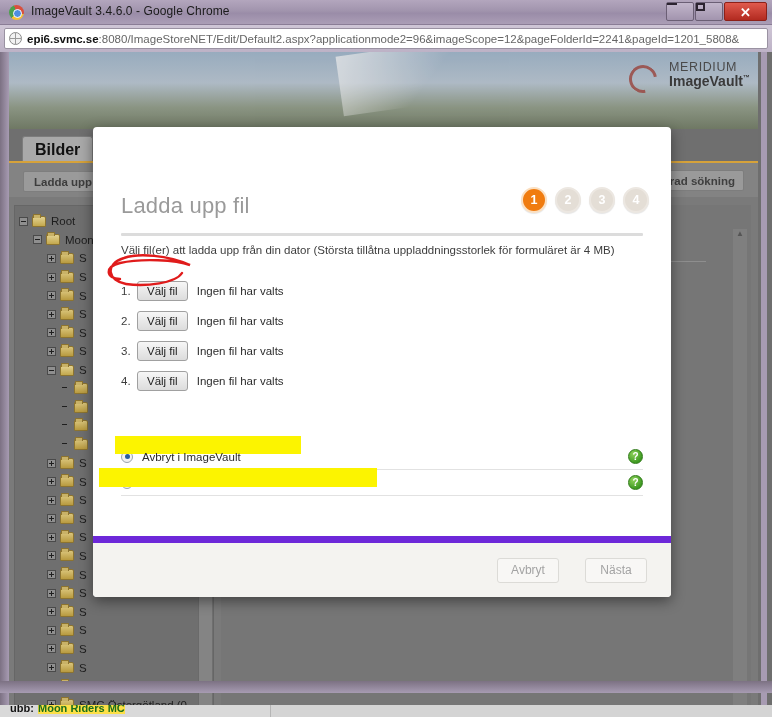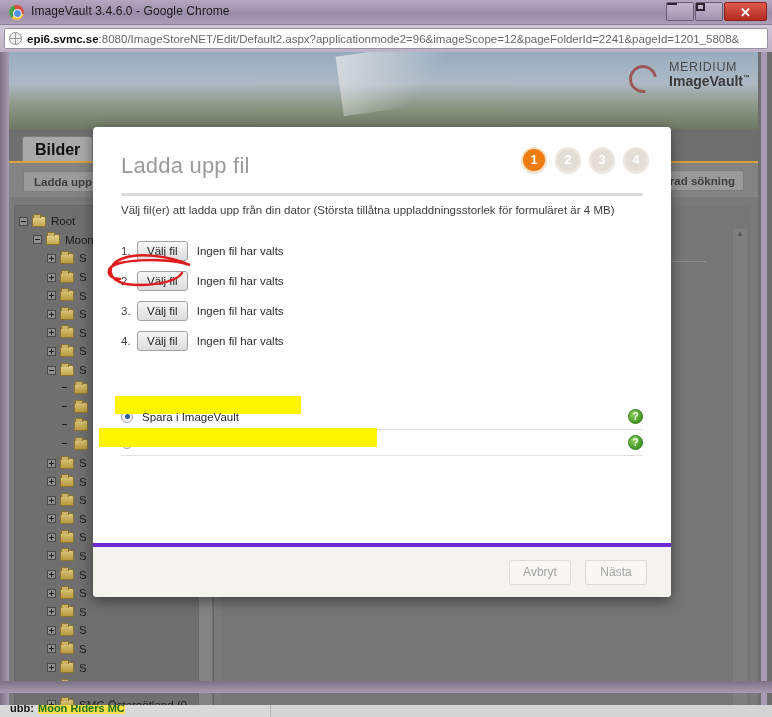--- a/index.html
+++ b/index.html
@@ -191,21 +191,21 @@
   .rp-scroll .arr{position:absolute;left:0;width:14px;height:12px;text-align:center;font-size:8px;color:#555;}
   .rp-scroll .arr.up{top:0;}
 
   
   .overlay { position: absolute; inset: 0; }
   .modal {
     position: absolute; left: 93px; top: 127px; width: 578px; height: 470px;
     background: #fff; border-radius: 4px;
     box-shadow: 0 4px 14px rgba(0,0,0,.45);
   }
-  .modal-head { position: relative; padding: 26px 28px 0 28px; }
+  .modal-head { position: relative; padding: 26px 28px 0 28px; margin-top: 40px; }
   .modal-title { font-size: 22px; color: #9a9a9a; font-weight: normal; letter-spacing: .2px;}
   .steps { position: absolute; right: 22px; top: 20px; display: flex; gap: 8px; }
   .step {
     width: 26px; height: 26px; border-radius: 50%;
     font-size: 12.5px; font-weight: bold; color: #fff;
     display: flex; align-items: center; justify-content: center;
     background: #e4ded6; border: 2px solid #ece7e1;
     box-shadow: 0 1px 1px rgba(0,0,0,.10);
   }
   .step.active { background: #f07c10; border-color: #fbe0c2; }
@@ -245,24 +245,24 @@
   .helpicon {
     position: absolute; right: 0; width: 15px; height: 15px; border-radius: 50%;
     background: radial-gradient(circle at 35% 30%, #8fd25a, #3f9a22 70%);
     border: 1px solid #2f7a18;
     color: #fff; font-size: 10px; font-weight: bold;
     display: flex; align-items: center; justify-content: center;
     line-height: 1;
   }
 
   .modal-foot {
-    position: absolute; left: 0; right: 0; bottom: 0; height: 54px;
-    background: #f4f3f0; border-top: 4px solid #6d28d9;
+    position: absolute; left: 0; right: 0; bottom: 0; height: 61px;
+    background: #f4f3f0; border-top: 7px solid #6d28d9;
     border-radius: 0 0 4px 4px;
-    display: flex; align-items: center; justify-content: flex-end; padding-right: 24px; gap: 14px;
+    display: flex; align-items: center; justify-content: flex-end; padding-right: 24px; gap: 26px;
   }
   .dbtn {
     min-width: 62px; height: 25px; line-height: 23px; text-align: center;
     font-size: 12px; color: #a3a3a3;
     background: #f8f7f5; border: 1px solid #dcdbd7; border-radius: 3px;
     padding: 0 10px;
   }
 
   
   .hl { position: absolute; background: #fcf400; z-index: 1; }
@@ -533,21 +533,21 @@
           <span class="fnum">4.</span>
           <span class="filebtn">Välj fil</span>
           <span class="fstatus">Ingen fil har valts</span>
         </div>
       </div>
 
       <div class="options">
         <div class="optrow">
           <span class="hl" style="left:-6px; top:-8px; width:186px; height:18px;"></span>
           <span class="radio on"></span>
-          <span class="optlabel">Spara i ImageVault</span>
+          <span class="optlabel">Avbryt i ImageVault</span>
           <span class="helpicon">?</span>
         </div>
         <div class="optrow">
           <span class="hl" style="left:-22px; top:-2px; width:278px; height:19px;"></span>
           <span class="radio"></span>
           <span class="helpicon">?</span>
         </div>
       </div>
 
       <div class="modal-foot">

